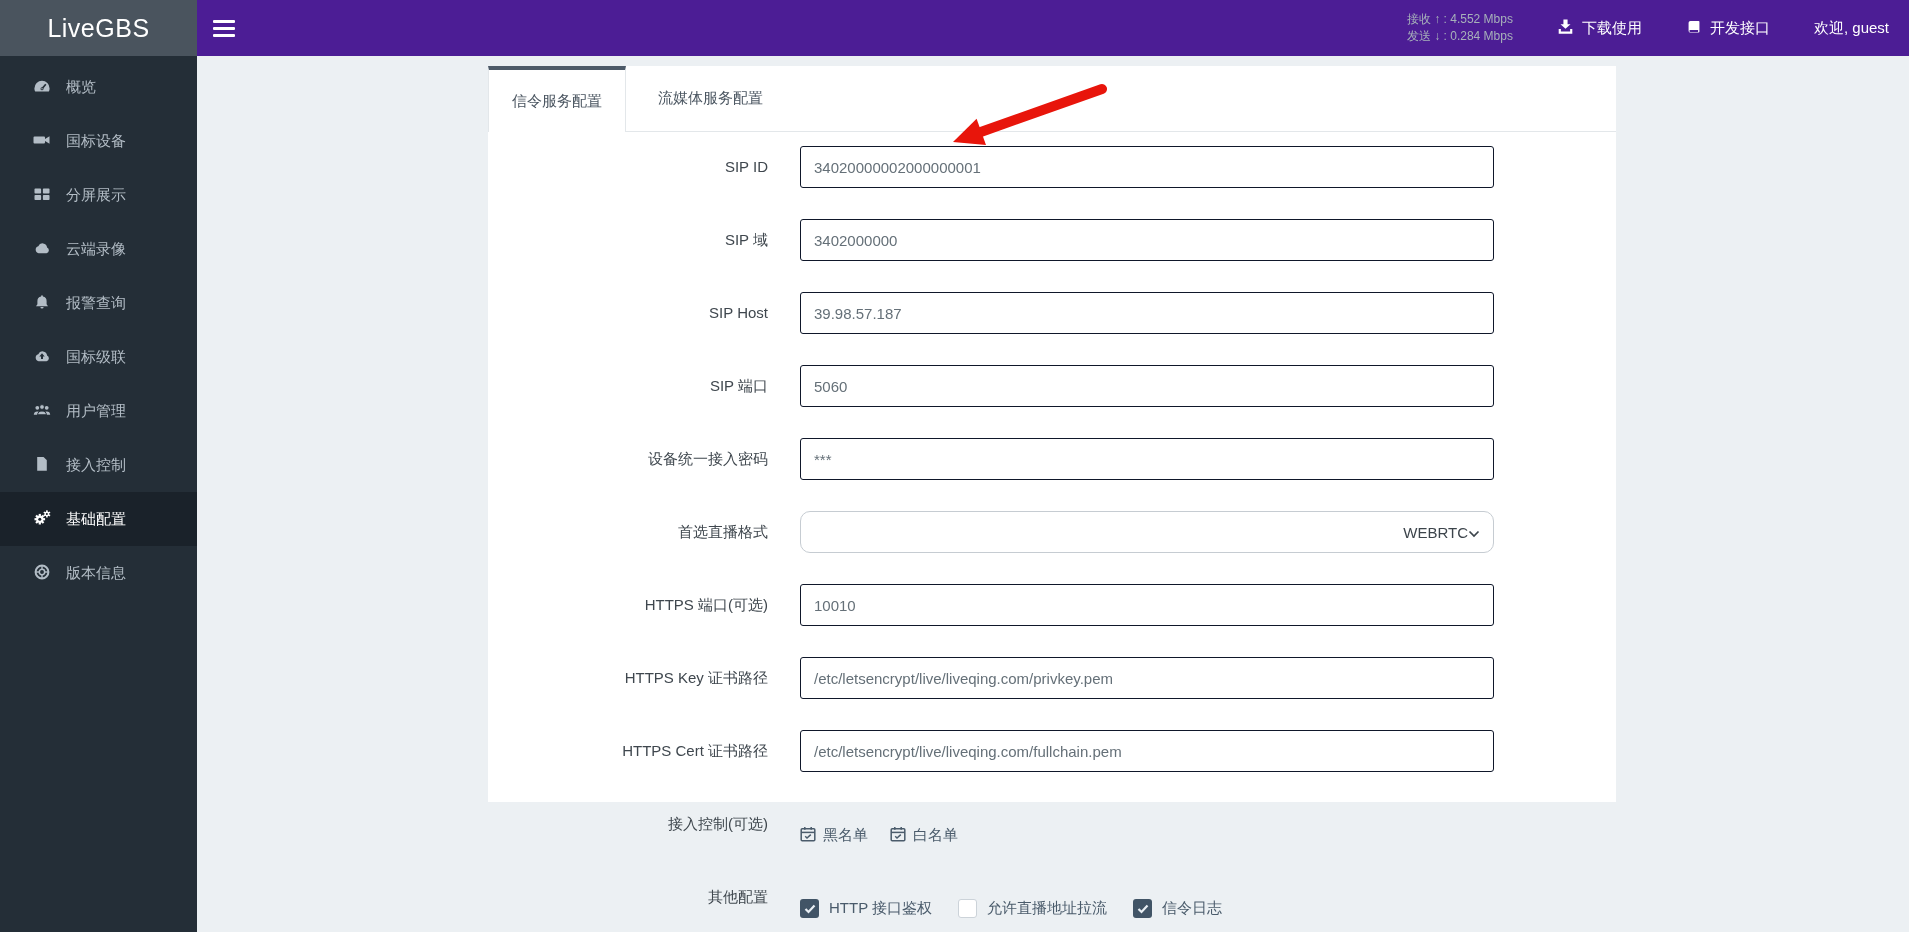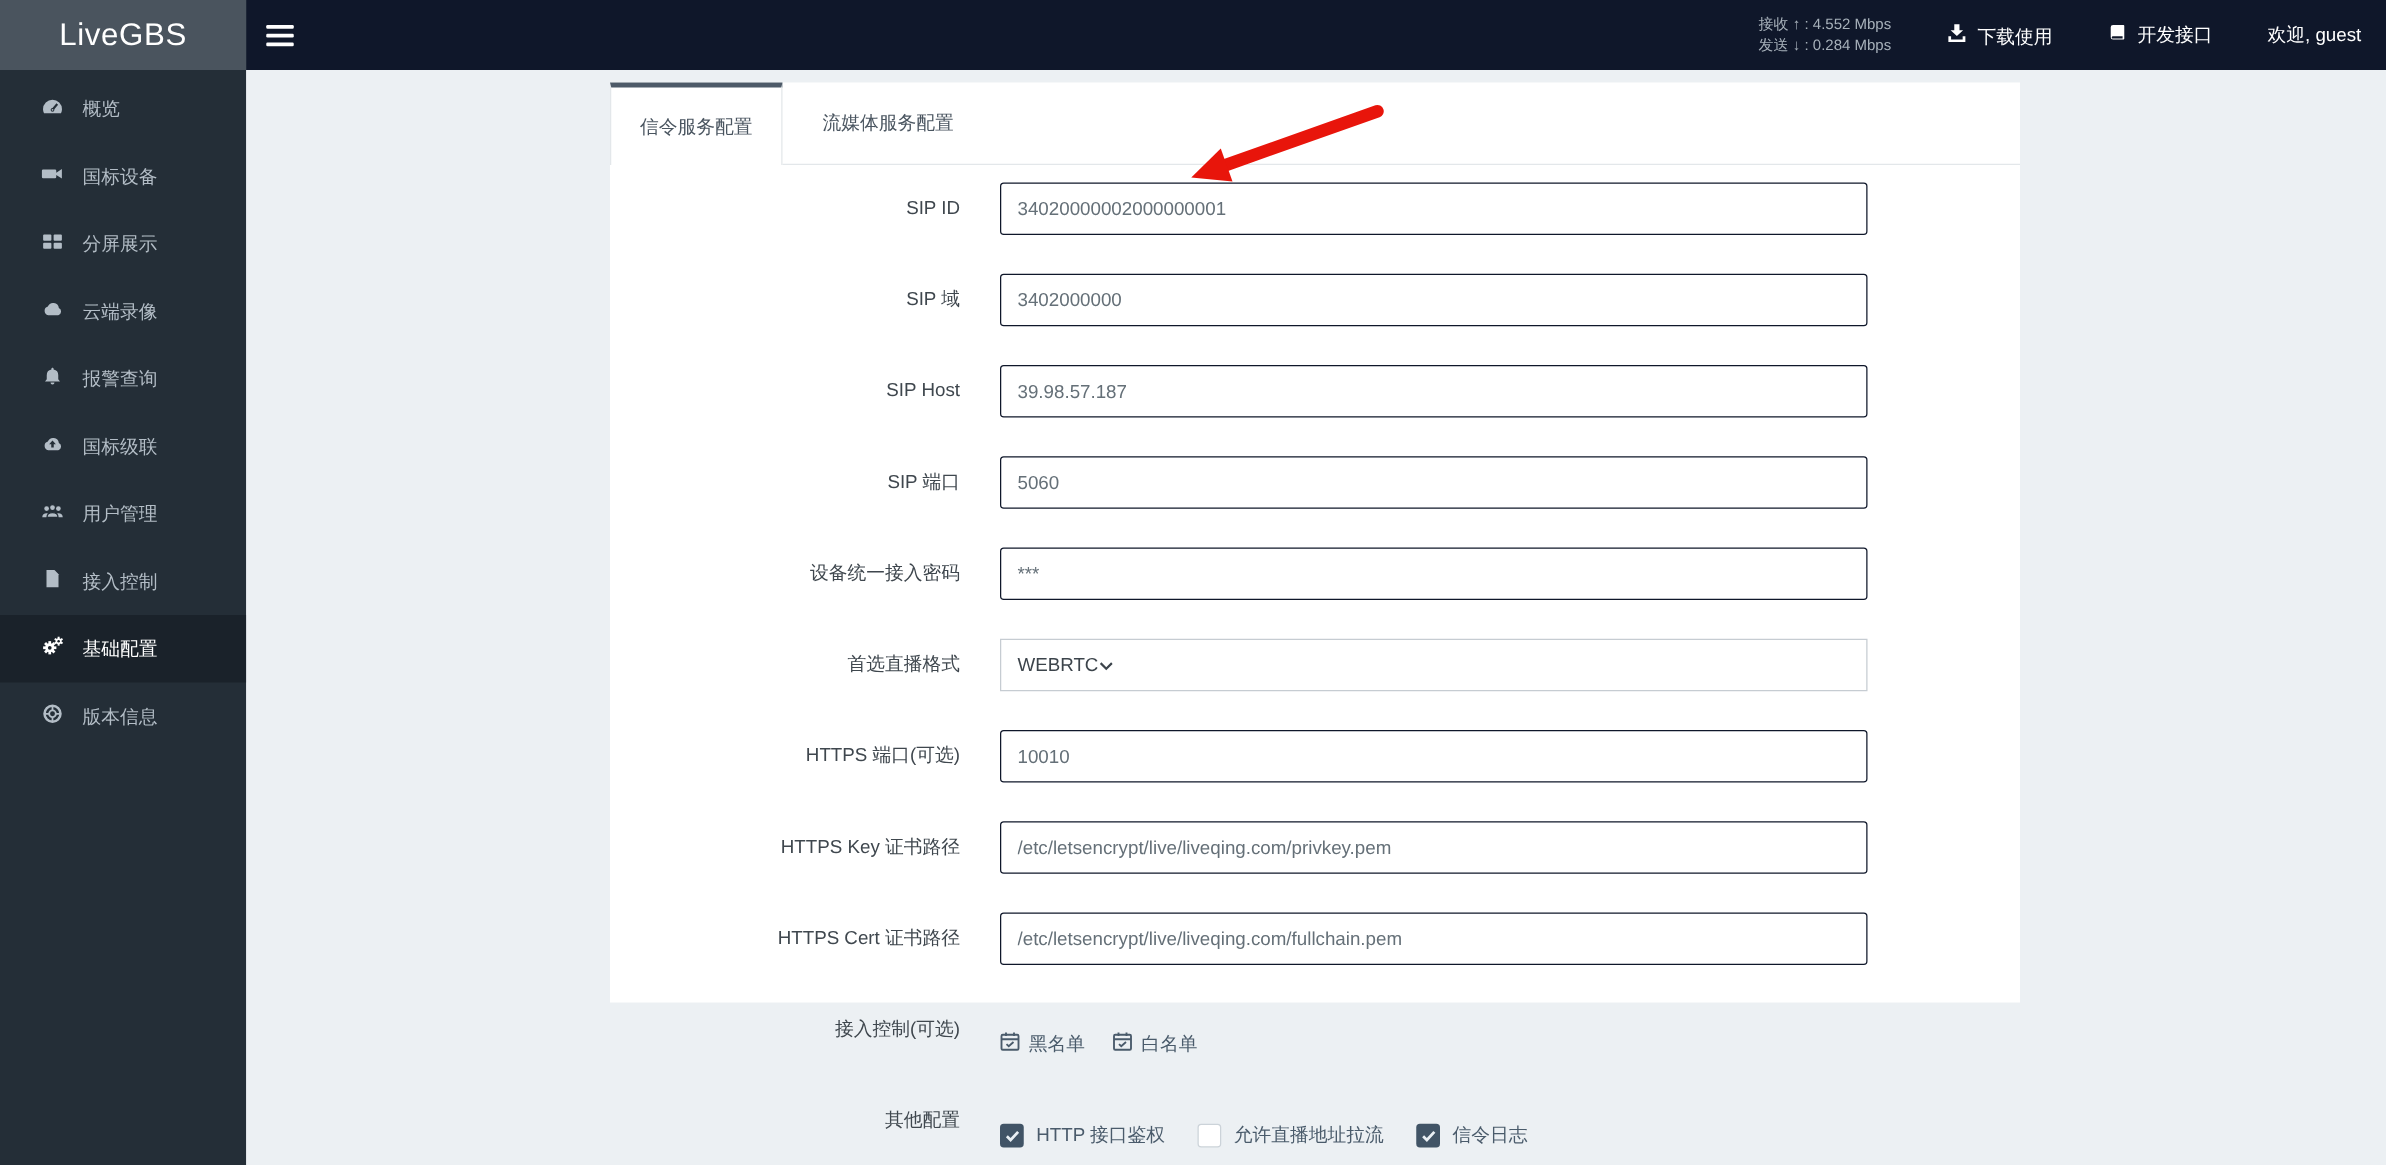--- a/index.html
+++ b/index.html
@@ -3,21 +3,21 @@
 <meta charset="utf-8">
 <style>
   * { box-sizing: border-box; }
   html,body { margin:0; padding:0; }
   body {
     width:1909px; height:932px; overflow:hidden; position:relative;
     font-family:"Liberation Sans","DejaVu Sans",sans-serif;
     background:#ecf0f3;
   }
   
-  .header { position:absolute; top:0; left:0; width:1909px; height:56px; background:#0f172a; display:flex; align-items:center; z-index:10; }
+  .header { position:absolute; top:0; left:0; width:1909px; height:56px; background:#4c1d95; display:flex; align-items:center; z-index:10; }
   .logo { width:197px; height:56px; background:#4a545e; color:#fff; font-size:25px; display:flex; align-items:center; justify-content:center; letter-spacing:.5px; }
   .hamburger { margin-left:16px; width:22px; cursor:pointer; }
   .hamburger .bar { height:3px; background:#fff; margin:4px 0; border-radius:1px; }
   .header-right { margin-left:auto; display:flex; align-items:center; gap:44px; padding-right:20px; }
   .stats { text-align:right; font-size:12px; color:#a7b1ba; line-height:17px; white-space:nowrap; }
   .hlink { color:#fff; font-size:15px; display:flex; align-items:flex-end; gap:8px; cursor:pointer; white-space:nowrap; }
   .welcome { color:#fff; font-size:15px; cursor:pointer; white-space:nowrap; }
   
   .sidebar { position:absolute; top:56px; left:0; width:197px; height:876px; background:#242e37; padding-top:4px; }
   .side-item { height:54px; display:flex; align-items:center; padding-left:33px; gap:15px; color:#b3bdc6; font-size:15px; cursor:pointer;text-align:center; }
@@ -28,21 +28,21 @@
   .card { position:absolute; left:291px; top:10px; width:1128px; height:736px; background:#fff; }
   .tabbar { height:66px; border-bottom:1px solid #e3e7ea; display:flex; }
   .tab { padding:0 32px; display:flex; align-items:center; font-size:15px; color:#4a5560; cursor:pointer; }
   .tab.active { border-top:4px solid #4d5a68; border-left:1px solid #e3e7ea; border-right:1px solid #e3e7ea; margin-bottom:-1px; background:#fff; padding:0 23px; }
   
   .form { padding-top:14px; }
   .frow { display:flex; margin-bottom:31px; height:42px; }
   .flabel { width:280px; text-align:right; line-height:42px; font-size:15px; color:#3f474e; white-space:nowrap; }
   .fctrl { margin-left:32px; width:694px; position:relative; }
   .tinput { width:100%; height:42px; border:1px solid #0f172a; border-radius:3px; padding:0 13px; font-size:15px; color:#657078; font-family:inherit; background:#fff; }
-  .tselect { width:100%; height:42px; border:1px solid #c6ccd2; border-radius:0; padding:0 13px; font-size:15px; color:#3c444b; background:#fff; display:flex; align-items:center; justify-content:flex-start; cursor:pointer; }
+  .tselect { width:100%; height:42px; border:1px solid #c6ccd2; border-radius:10px; padding:0 13px; font-size:15px; color:#3c444b; background:#fff; display:flex; align-items:center; justify-content:flex-end; cursor:pointer; }
   .inline { display:flex; align-items:flex-end; height:42px; gap:24px; }
   .acc-item { display:flex; align-items:center; gap:7px; color:#4a5b6b; font-size:15px; cursor:pointer; }
   .cb-item { display:flex; align-items:center; gap:10px; cursor:pointer; }
   .cb { width:19px; height:19px; border-radius:3px; display:flex; align-items:center; justify-content:center; flex:0 0 auto; }
   .cb.checked { background:#415466; }
   .cb.un { background:#fff; border:1px solid #ccd3d9; }
   .cb-label { font-size:15px; color:#4a5b6b; }
   .arrow-svg { position:absolute; left:0; top:0; z-index:50; pointer-events:none; }
 </style>
 </head>

